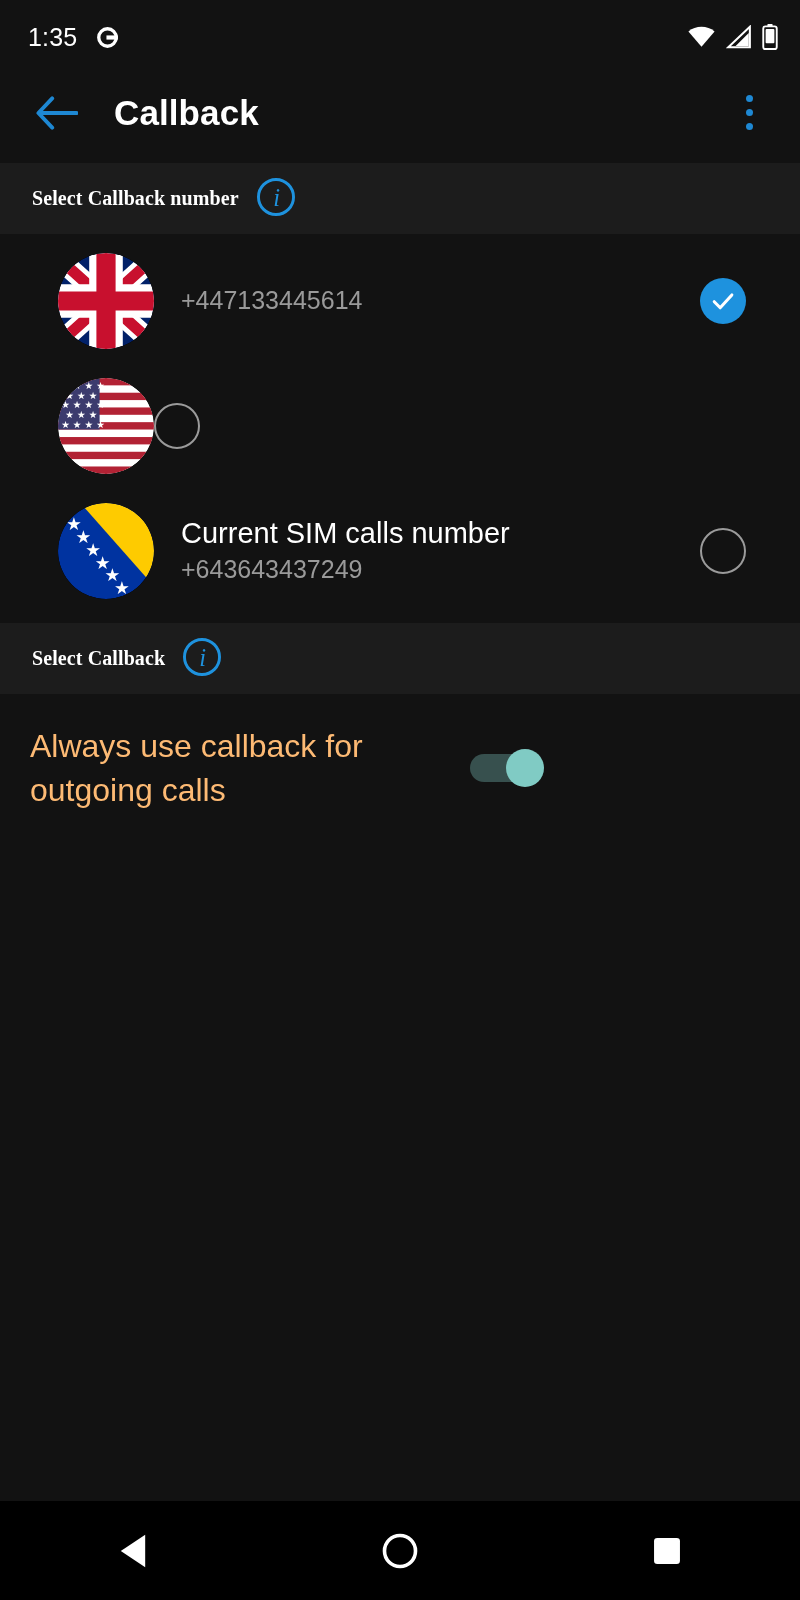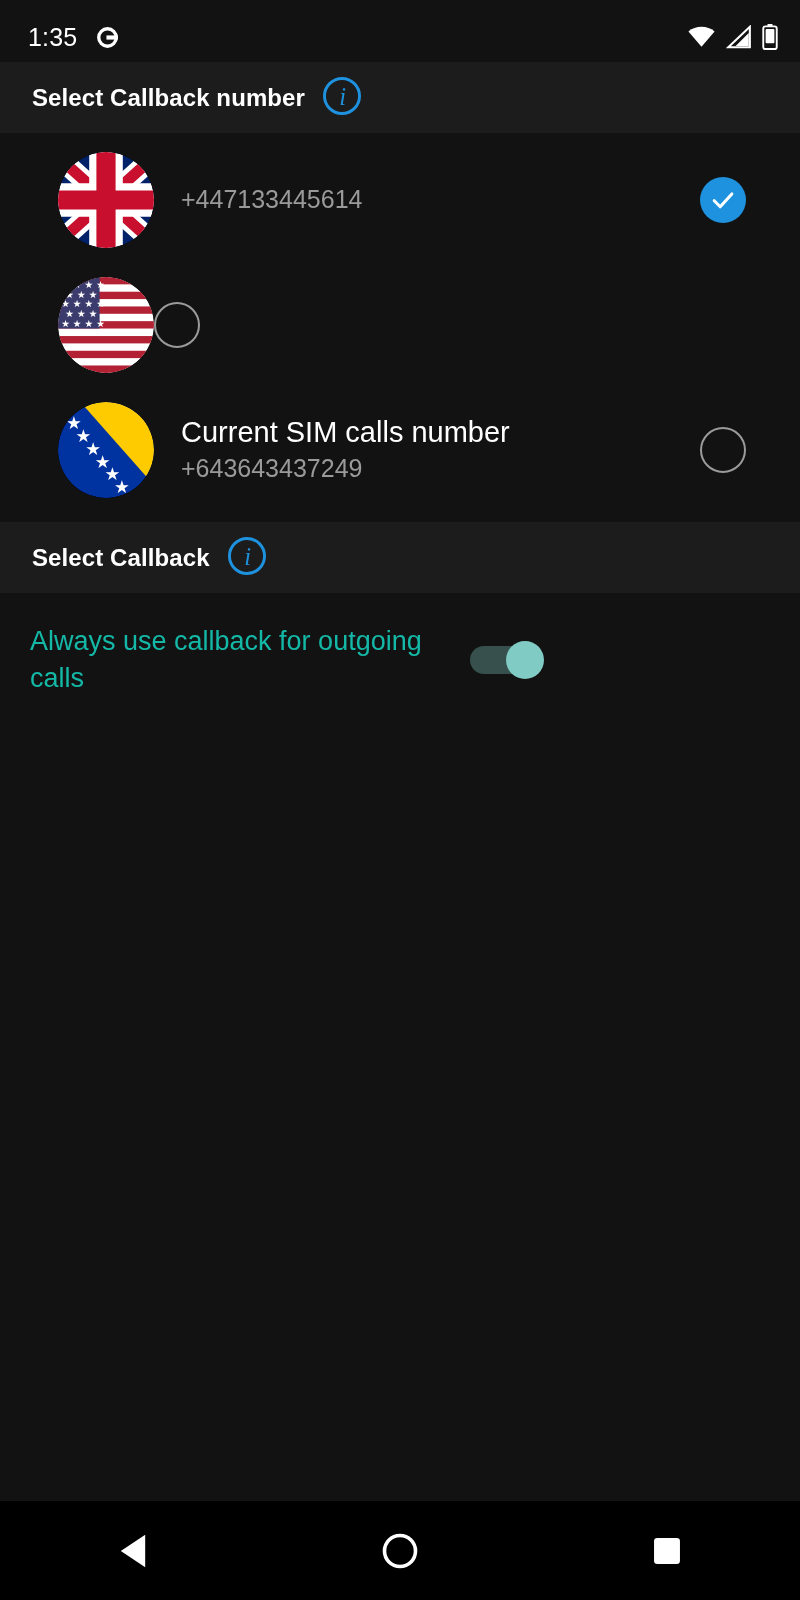--- a/index.html
+++ b/index.html
@@ -101,25 +101,26 @@
   
   .section-header {
     background: #1c1c1c;
     height: 71px;
     display: flex;
     align-items: center;
     padding: 0 32px;
     gap: 17px;
   }
   .section-header-title {
-    font-size: 24px;
+    font-size: 20px;
     font-weight: 700;
     color: #ffffff;
     letter-spacing: .1px;
     white-space: nowrap;
+    font-family: Liberation Serif, serif;
   }
   .info-icon {
     flex: 0 0 auto;
     display: block;
   }
 
   
   .number-list {
     background: #121212;
     padding: 4px 0 10px 0;
@@ -188,22 +189,22 @@
   
   .toggle-section { background: #121212; }
   .toggle-row {
     display: flex;
     align-items: center;
     padding: 30px 42px 30px 30px;
     min-height: 118px;
   }
   .toggle-label {
     flex: 1 1 auto;
-    font-size: 27px;
-    color: #14b8a6;
+    font-size: 32px;
+    color: #fdba74;
     line-height: 1.38;
     max-width: 440px;
   }
   .switch {
     flex: 0 0 auto;
     position: relative;
     width: 74px;
     height: 38px;
   }
   .switch-track {
@@ -276,20 +277,33 @@
       <span>
         <svg width="16" height="26" viewBox="0 0 13 22">
           <rect x="4.3" y="0" width="4.4" height="2.1" rx="0.6" fill="#ffffff"></rect>
           <rect x="0.8" y="2" width="11.4" height="19.2" rx="1.8" fill="none" stroke="#ffffff" stroke-width="1.6"></rect>
           <rect x="2.8" y="4.2" width="7.4" height="12" rx="0.8" fill="#ffffff"></rect>
         </svg>
       </span>
     </div>
   </div>
 
+  <div class="app-bar">
+    <div class="back-btn">
+      <svg width="42" height="34" viewBox="0 0 28 22">
+        <path d="M10.8 1.2 1.6 11l9.2 9.8M2 11h25" fill="none" stroke="#1e88d3" stroke-width="2.6" stroke-linecap="round" stroke-linejoin="round"></path>
+      </svg>
+    </div>
+    <div class="app-title">Callback</div>
+    <div class="overflow-btn">
+      <i></i>
+      <i></i>
+      <i></i>
+    </div>
+  </div>
 
   <div class="section-header">
     <span class="section-header-title">Select Callback number</span>
     <span class="info-icon">
       <svg width="40" height="40" viewBox="0 0 26 26">
         <circle cx="13" cy="13" r="11.4" fill="none" stroke="#1e92de" stroke-width="1.9"></circle>
         <text x="13.4" y="18.6" text-anchor="middle" font-family="Liberation Serif, serif" font-style="italic" font-size="16" fill="#1e92de">i</text>
       </svg>
     </span>
   </div>

